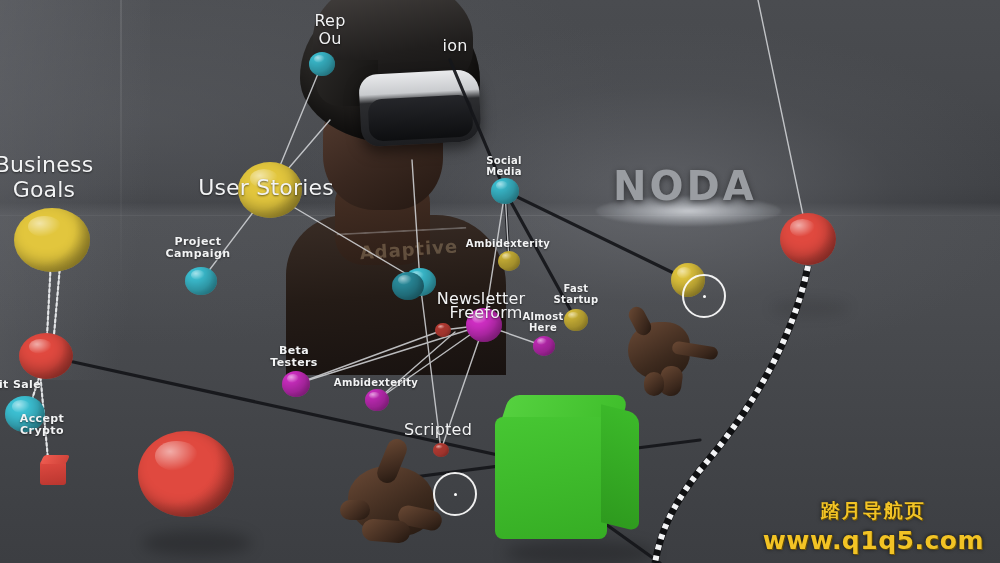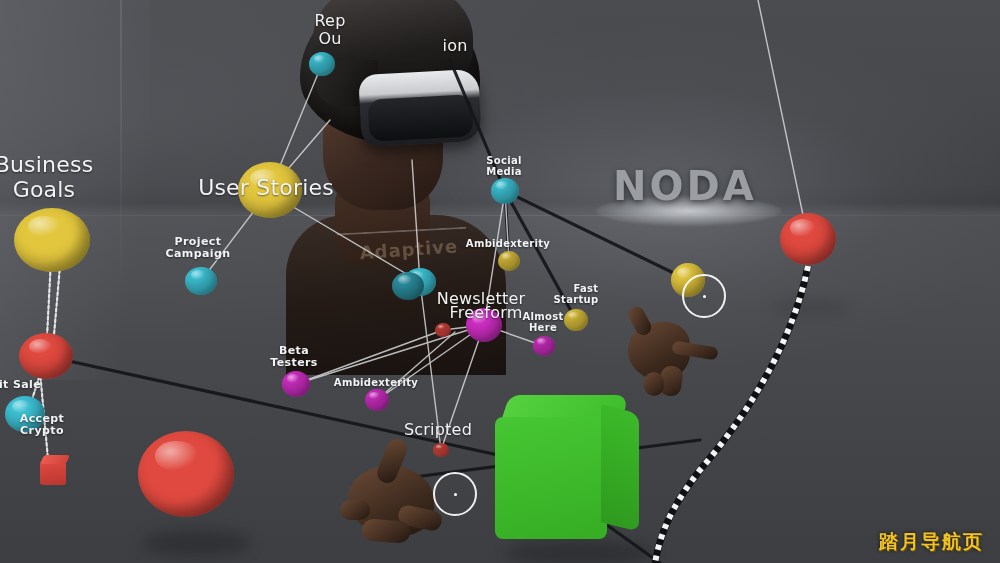--- a/index.html
+++ b/index.html
@@ -192,21 +192,21 @@
 Crypto</div>
       <div class="lbl big" style="left: 266px; top: 140px; margin-top: 48px;">User Stories</div>
       <div class="lbl sm" style="left: 198px; top: 248px;">Project
 Campaign</div>
       <div class="lbl mid" style="left: 330px; top: 30px;">Rep
 Ou</div>
       <div class="lbl mid" style="left: 455px; top: 46px;">ion</div>
       <div class="lbl xs" style="left: 504px; top: 166px;">Social
 Media</div>
       <div class="lbl xs" style="left: 508px; top: 244px;">Ambidexterity</div>
-      <div class="lbl xs" style="left: 576px; top: 294px; text-align: right;">Fast
+      <div class="lbl xs" style="left: 576px; top: 294px;">Fast
 Startup</div>
       <div class="lbl mid" style="left: 481px; top: 299px;">Newsletter</div>
       <div class="lbl mid" style="left: 443px; top: 313px; margin-left: 43px;">Freeform</div>
       <div class="lbl xs" style="left: 543px; top: 322px;">Almost
 Here</div>
       <div class="lbl sm" style="left: 294px; top: 357px;">Beta
 Testers</div>
       <div class="lbl xs" style="left: 376px; top: 383px;">Ambidexterity</div>
       <div class="lbl mid" style="left: 438px; top: 430px;">Scripted</div>
     </div>
@@ -244,14 +244,15 @@
       <div class="ring" style="left: 704px; top: 296px; width: 40px; height: 40px;">
         <div class="dot"></div>
       </div>
       <div class="ring" style="left: 455px; top: 494px; width: 40px; height: 40px;">
         <div class="dot"></div>
       </div>
     </div>
 
   <div class="wm">
     <div class="cn">踏月导航页</div>
+    <div class="url">www.q1q5.com</div>
   </div>
 </div>
 
 </body></html>

